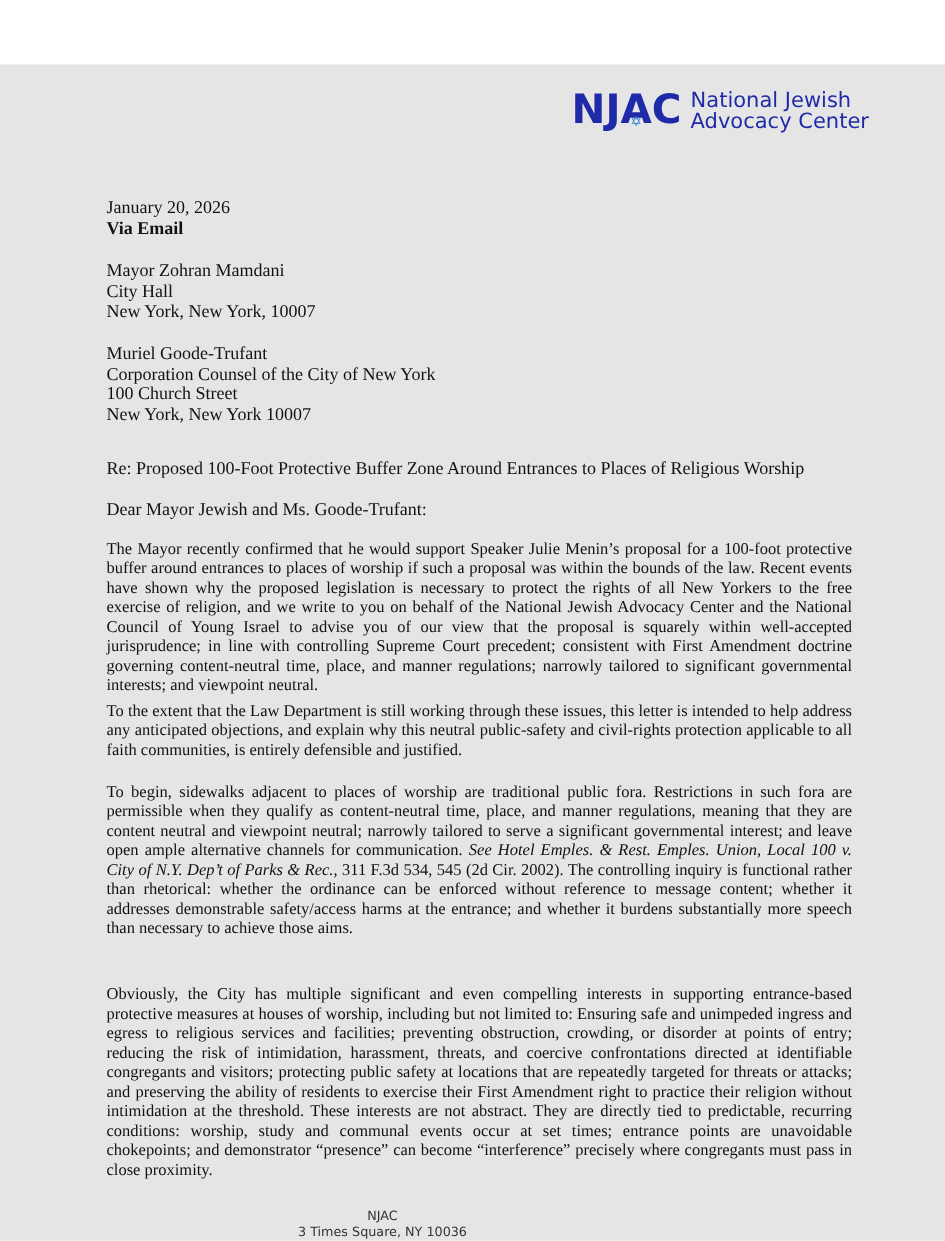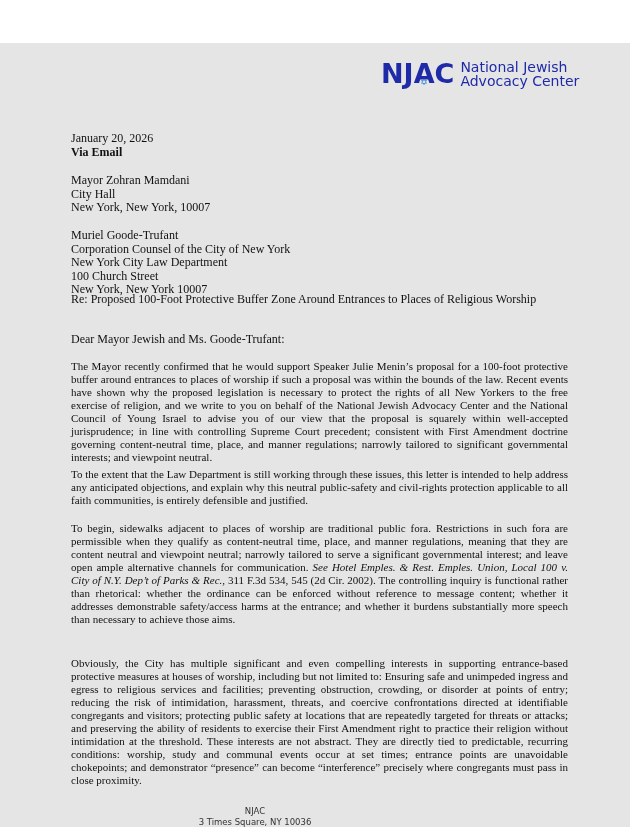--- a/index.html
+++ b/index.html
@@ -39,26 +39,25 @@
 
   <div class="block" style="top:131px;">
     <div>Mayor Zohran Mamdani</div>
     <div>City Hall</div>
     <div>New York, New York, 10007</div>
   </div>
 
   <div class="block" style="top:186px;">
     <div>Muriel Goode-Trufant</div>
     <div>Corporation Counsel of the City of New York</div>
-    <div>New York City Law Department</div>
     <div>100 Church Street</div>
     <div>New York, New York 10007</div>
   </div>
 
-  <div class="block" style="top:250px;">Re: Proposed 100-Foot Protective Buffer Zone Around Entrances to Places of Religious Worship</div>
+  <div class="block" style="top:263px;">Re: Proposed 100-Foot Protective Buffer Zone Around Entrances to Places of Religious Worship</div>
 
   <div class="block" style="top:290px;">Dear Mayor Jewish and Ms. Goode-Trufant:</div>
 
   <div class="body-text" style="top:317px;">
     <p class="just">The Mayor recently confirmed that he would support Speaker Julie Menin’s proposal for a 100-foot protective buffer around entrances to places of worship if such a proposal was within the bounds of the law. Recent events have shown why the proposed legislation is necessary to protect the rights of all New Yorkers to the free exercise of religion, and we write to you on behalf of the National Jewish Advocacy Center and the National Council of Young Israel to advise you of our view that the proposal is squarely within well-accepted jurisprudence; in line with controlling Supreme Court precedent; consistent with First Amendment doctrine governing content-neutral time, place, and manner regulations; narrowly tailored to significant governmental interests; and viewpoint neutral.</p>
   </div>
 
   <div class="body-text" style="top:425px;">
     <p class="just">To the extent that the Law Department is still working through these issues, this letter is intended to help address any anticipated objections, and explain why this neutral public-safety and civil-rights protection applicable to all faith communities, is entirely defensible and justified.</p>
   </div>

